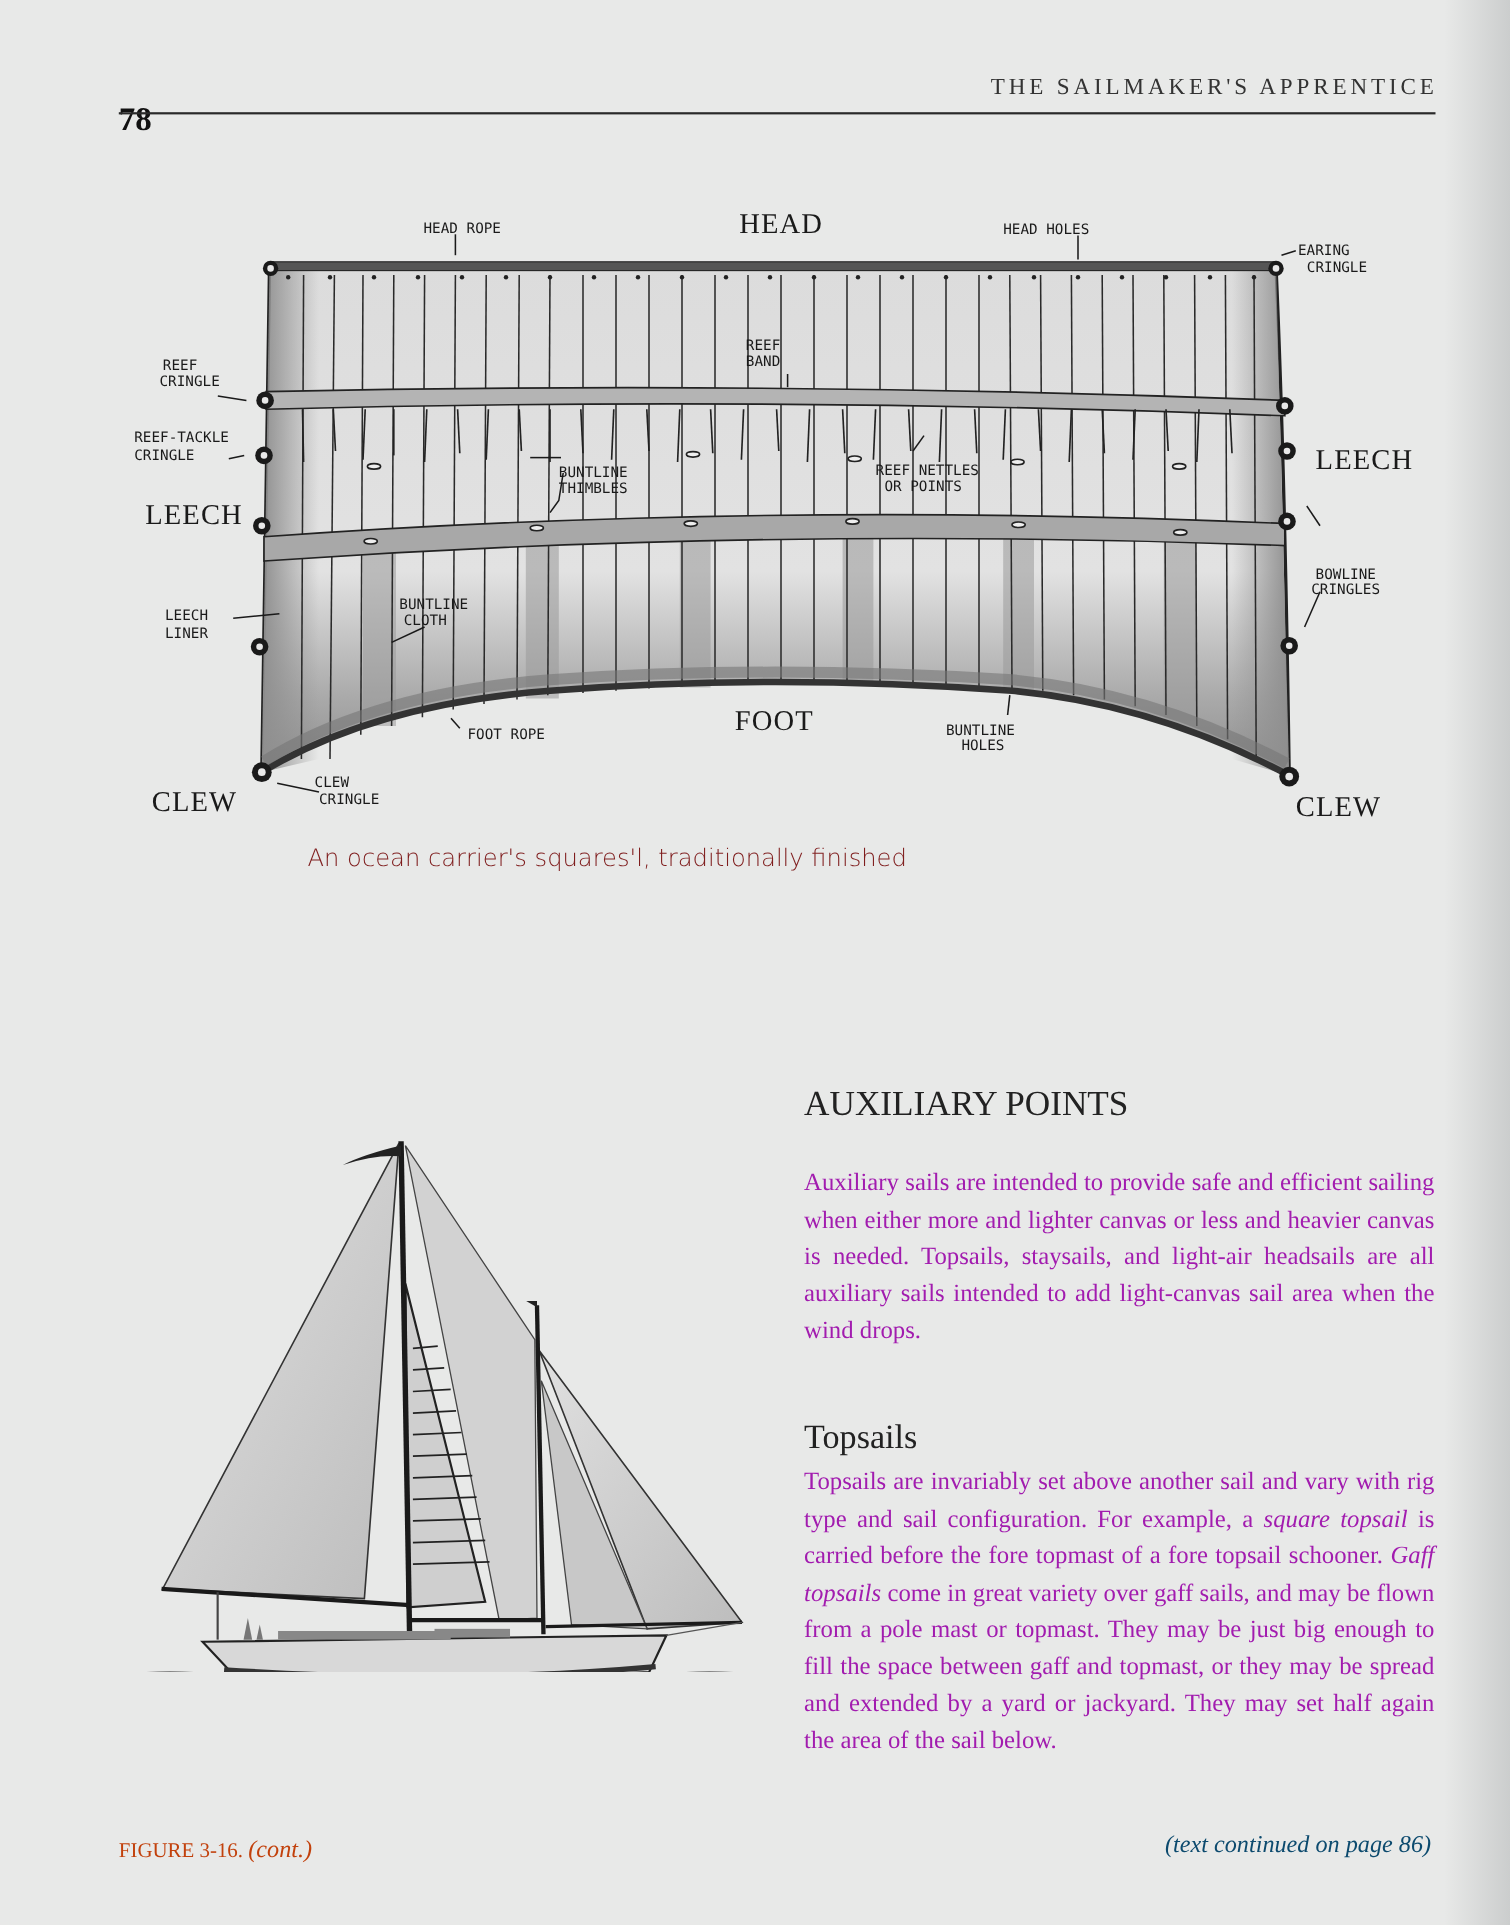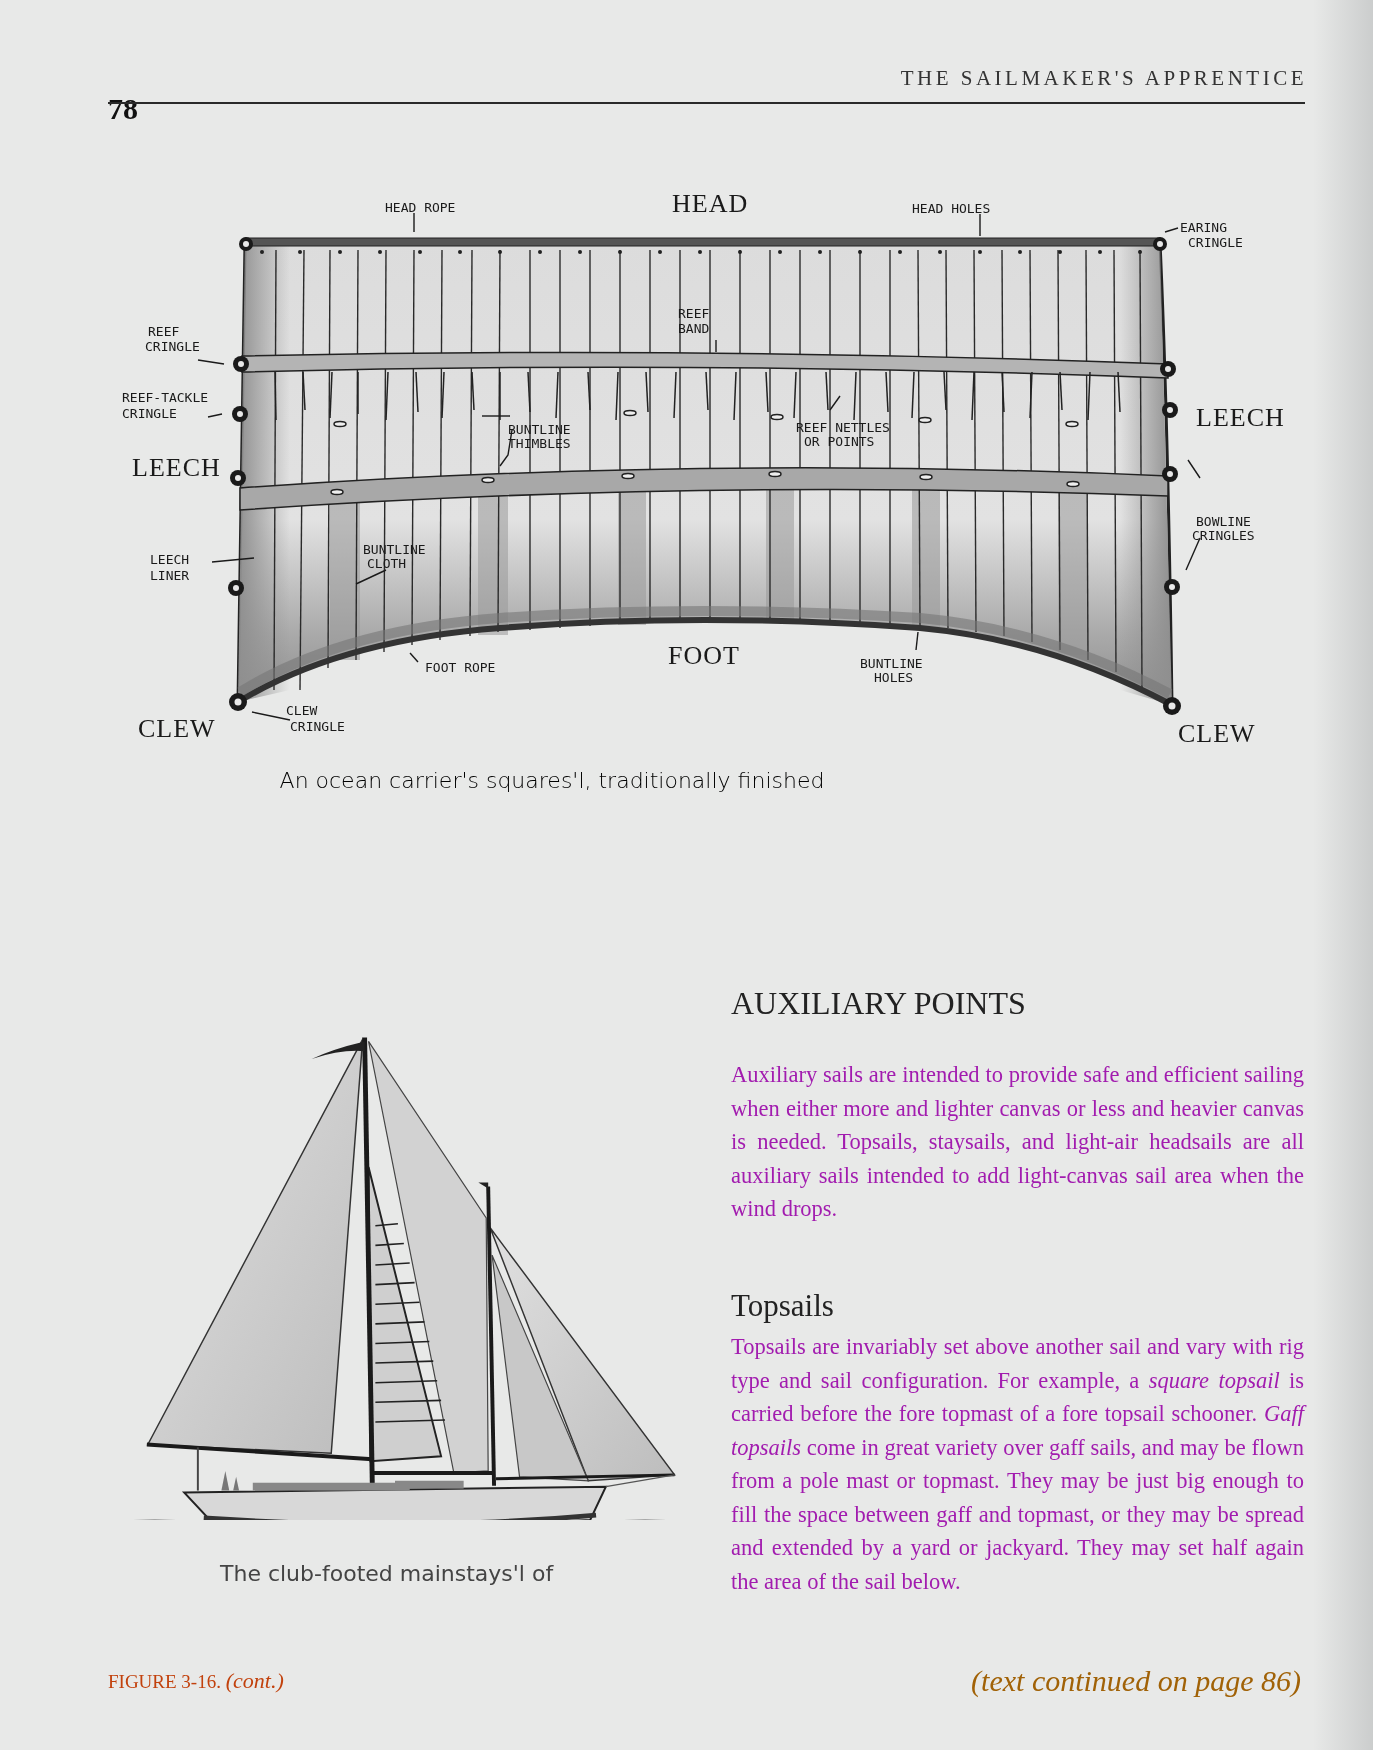--- a/index.html
+++ b/index.html
@@ -2,33 +2,33 @@
 <html><head>
 <meta charset="utf-8">
 <style>
   html,body{margin:0;padding:0;}
   body{width:1373px;height:1750px;background:#e8e9e8;position:relative;overflow:hidden;font-family:"Liberation Serif",serif;color:#1f1f1f;}
   .page-shadow{position:absolute;right:0;top:0;width:60px;height:1750px;background:linear-gradient(to right,rgba(232,233,232,0),rgba(200,202,202,0.9));}
   .page-number{position:absolute;left:108px;top:56px;font-size:30px;font-weight:bold;font-family:"Liberation Serif",serif;color:#111;margin-top:36px;}
   .running-head{position:absolute;right:66px;top:66px;font-size:21px;letter-spacing:3.5px;color:#333;font-family:"Liberation Serif",serif;}
   .header-rule{position:absolute;left:108px;top:102px;width:1197px;height:2px;background:#2a2a2a;}
   .figure-top{position:absolute;left:100px;top:170px;width:1220px;height:590px;}
-  .caption-top{position:absolute;left:0;width:1104px;top:768px;text-align:center;font-family:"DejaVu Sans",sans-serif;font-size:22px;font-weight:300;color:#000000;}
+  .caption-top{position:absolute;left:0;width:1104px;top:768px;text-align:center;font-family:"DejaVu Sans",sans-serif;font-size:22px;font-weight:300;color:#7f1d1d;}
   .hand{font-family:"DejaVu Sans Mono",monospace;font-size:13px;fill:#1a1a1a;}
   .hand-big{font-family:"Liberation Serif",serif;font-size:26px;fill:#1a1a1a;letter-spacing:1px;}
   .figure-boat{position:absolute;left:100px;top:1010px;width:590px;height:510px;}
   .caption-boat{position:absolute;left:220px;top:1558px;font-family:"DejaVu Sans",sans-serif;font-size:22px;color:#444;line-height:32px;width:420px;}
   .figure-label{position:absolute;left:108px;top:1668px;font-size:19px;color:#c2410c;font-family:"Liberation Serif",serif;}
   .figure-label i{font-size:22px;}
   .section-heading{position:absolute;left:731px;top:985px;font-size:32px;font-family:"Liberation Serif",serif;color:#222;}
   .body-text{position:absolute;left:731px;width:573px;font-size:22.5px;line-height:33.5px;color:#a21caf;text-align:justify;font-family:"Liberation Serif",serif;}
   .para1{top:1058px;}
   .sub-heading{position:absolute;left:731px;top:1288px;font-size:31px;font-weight:normal;font-family:"Liberation Serif",serif;color:#222;}
   .para2{top:1330px;}
-  .continued{position:absolute;right:72px;top:1664px;font-size:30px;font-style:italic;color:#a16207;font-family:"Liberation Serif",serif;text-align:right;}
+  .continued{position:absolute;right:72px;top:1664px;font-size:22px;font-style:italic;color:#0c4a6e;font-family:"Liberation Serif",serif;text-align:right;}
 </style>
 </head>
 <body>
 
 <div class="page-shadow"></div>
 
 <div class="page-number">78</div>
 <div class="running-head">THE SAILMAKER'S APPRENTICE</div>
 <div class="header-rule"></div>
 
@@ -308,21 +308,20 @@
   <rect x="385" y="1480" width="70" height="8" fill="#888"></rect>
   <path d="M208 1490 L212 1470 L216 1490 Z" fill="#777"></path>
   <path d="M220 1490 L223 1476 L226 1490 Z" fill="#777"></path>
 
   <line x1="600" y1="1486" x2="670" y2="1474" stroke="#555" stroke-width="1.2"></line>
 
   <path d="M100 1522 Q140 1518 180 1522 M600 1522 Q640 1518 680 1522" stroke="#666" stroke-width="1.2" fill="none"></path>
 </svg>
 
 <div class="caption-boat">
-  <div>The club-footed mainstays'l of</div>
 </div>
 
 <div class="figure-label">
   <span>FIGURE 3-16.</span>
   <i>(cont.)</i>
 </div>
 
 <div class="section-heading">AUXILIARY POINTS</div>
 <div class="body-text para1">Auxiliary sails are intended to provide safe and efficient sailing when either more and lighter canvas or less and heavier canvas is needed. Topsails, staysails, and light-air headsails are all auxiliary sails intended to add light-canvas sail area when the wind drops.</div>
 

